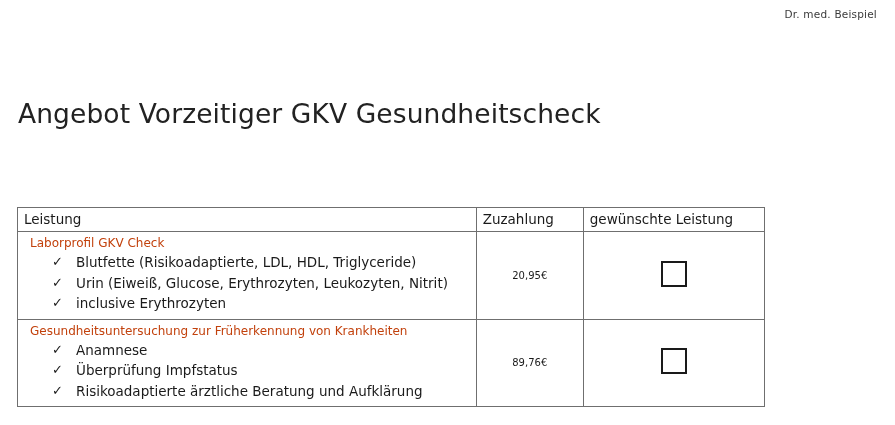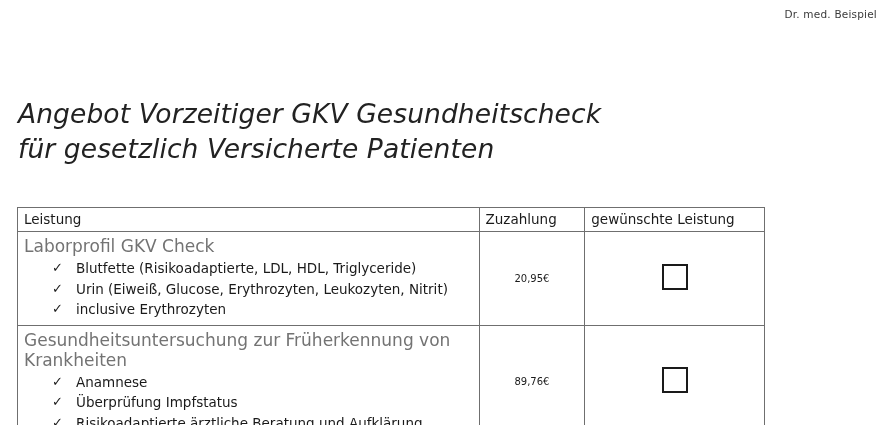--- a/index.html
+++ b/index.html
@@ -46,21 +46,20 @@
   
   .doc-title {
     position: absolute;
     left: 18px;
     top: 78px;
     font-size: 26.5px;
     font-weight: 400;
     line-height: 1.33;
     color: #222222;
     letter-spacing: 0.1px;
-    font-style: italic;
   }
   .doc-title .line2 { display: block; }
 
   
   .offer-table {
     position: absolute;
     left: 17px;
     top: 207px;
     width: 748px;
     border-collapse: collapse;
@@ -92,23 +91,24 @@
     vertical-align: middle;
     font-size: 10px;
     white-space: nowrap;
   }
   td.cell-check {
     text-align: center;
     vertical-align: middle;
   }
 
   .group-heading {
-    font-size: 17px;
+    font-size: 12px;
     margin-bottom: 2px;
-    color: #737373;
+    color: #c2410c;
+    margin-left: 6px;
   }
   ul.bullets {
     list-style: none;
     margin: 0;
     padding: 0 0 0 28px;
   }
   ul.bullets li {
     position: relative;
     font-size: 13.5px;
     line-height: 1.52;
@@ -134,21 +134,20 @@
 </style>
 </head>
 <body>
 
 <div class="logo-block">
   <div class="logo-sub">Dr. med. Beispiel</div>
 </div>
 
 <h1 class="doc-title">
   <span>Angebot Vorzeitiger GKV Gesundheitscheck</span>
-  <span class="line2">für gesetzlich Versicherte Patienten</span>
 </h1>
 
 <table class="offer-table">
   <thead>
     <tr>
       <th class="col-leistung">Leistung</th>
       <th class="col-zuzahlung">Zuzahlung</th>
       <th class="col-gewuenscht">gewünschte Leistung</th>
     </tr>
   </thead>

